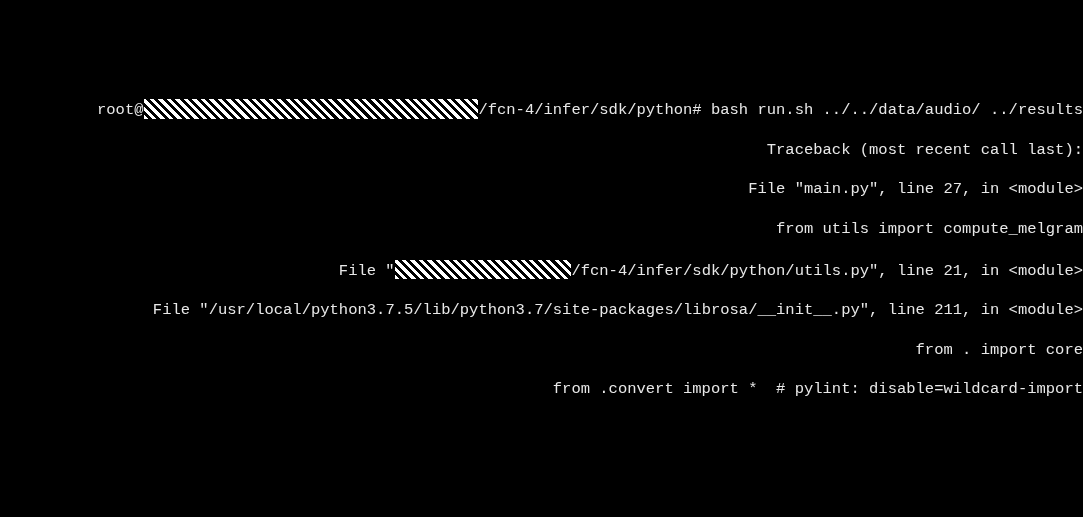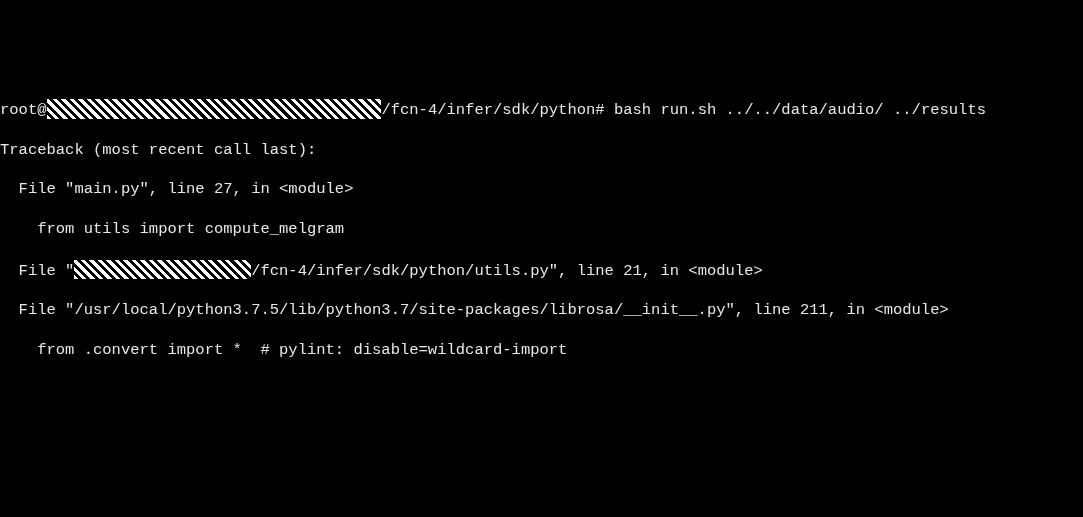--- a/index.html
+++ b/index.html
@@ -9,40 +9,41 @@
       font-family: 'Consolas', 'Courier New', monospace;
       font-size: 15.5px;
       line-height: 1.28;
       padding: 0;
       width: 1083px;
       height: 517px;
       overflow: hidden;
       white-space: pre;
     }
     .term { padding: 0; }
-    .line { display: block; }
+    .line { display: block; text-align: right; }
     .redacted { 
       display: inline-block; 
       background: repeating-linear-gradient(45deg, #fff, #fff 3px, #000 3px, #000 6px);
       color: transparent;
       vertical-align: text-bottom;
     }
   </style>
 </head>
 <body>
 
 
 
 <div class="term">
 <span class="line"><span>root@</span><span class="redacted">XXXXXXXXXXXXXXXXXXXXXXXXXXXXXXXXXXXX</span><span>/fcn-4/infer/sdk/python#</span><span> bash run.sh ../../data/audio/ ../results</span></span>
 <span class="line">Traceback (most recent call last):</span>
 <span class="line">  File "main.py", line 27, in &lt;module&gt;</span>
 <span class="line">    from utils import compute_melgram</span>
 <span class="line"><span>  File "</span><span class="redacted">XXXXXXXXXXXXXXXXXXX</span><span>/fcn-4/infer/sdk/python/utils.py", line 21, in &lt;module&gt;</span></span>
 <span class="line">  File "/usr/local/python3.7.5/lib/python3.7/site-packages/librosa/__init__.py", line 211, in &lt;module&gt;</span>
+<span class="line">    from . import core</span>
 <span class="line">    from .convert import *  # pylint: disable=wildcard-import</span>
 
 
 
 
 
 
 
 
 

